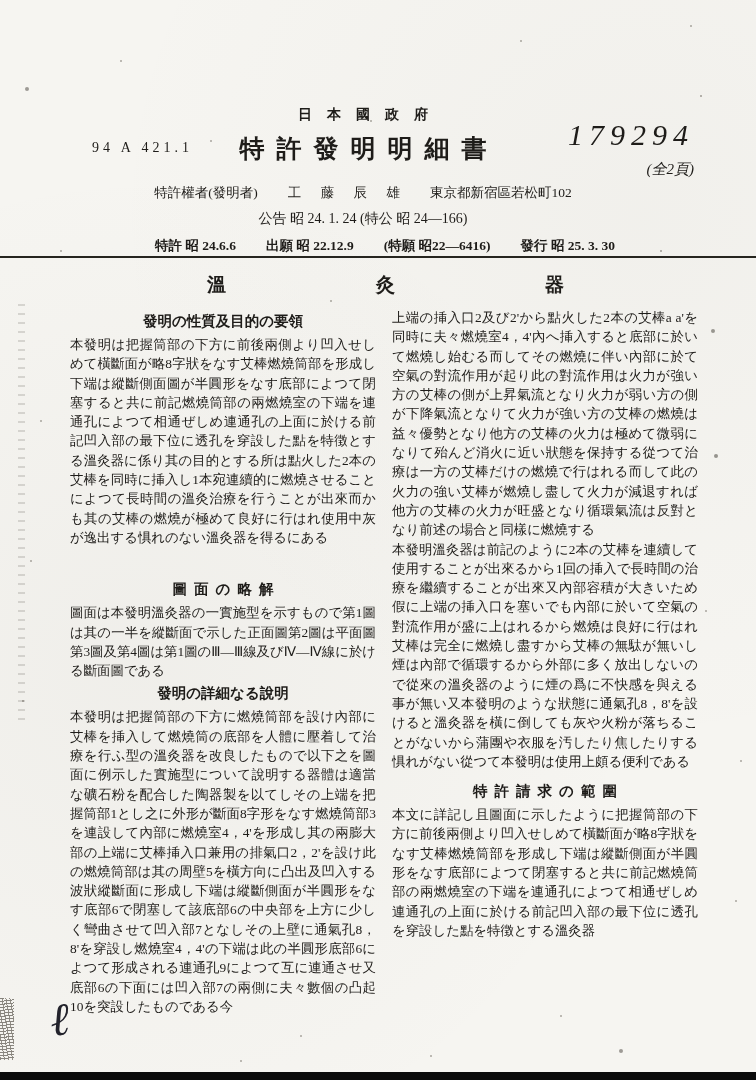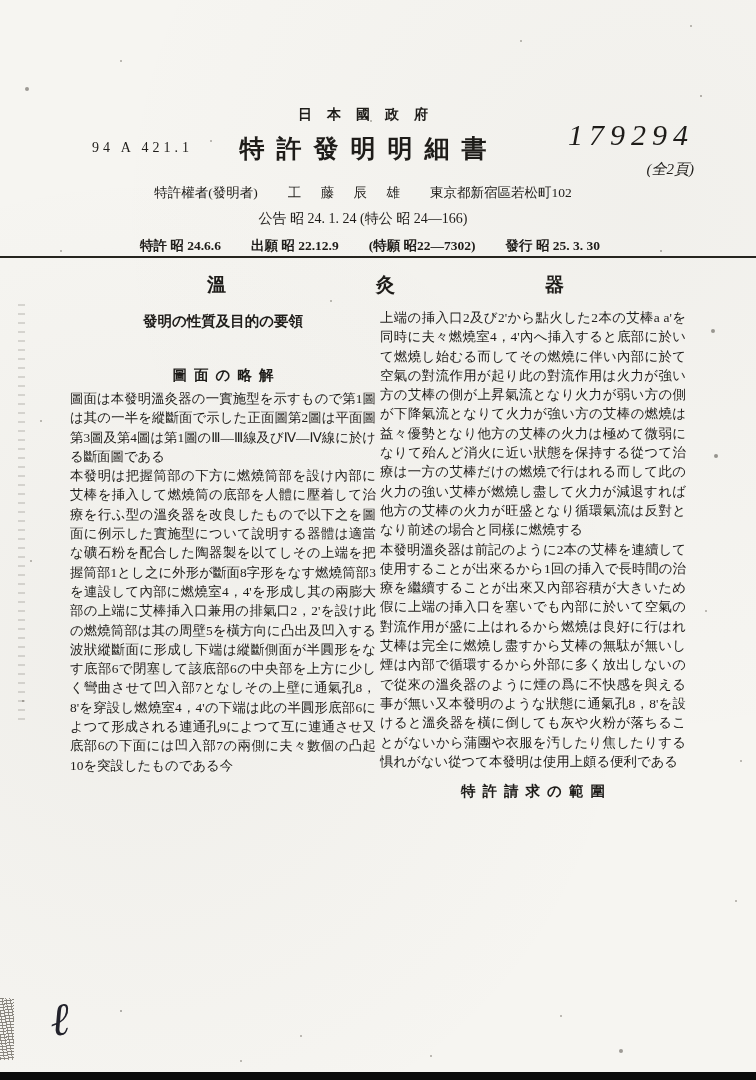--- a/index.html
+++ b/index.html
@@ -22,27 +22,27 @@
   .doctype{position:absolute;left:0;top:132px;width:726px;text-align:center;
        font-weight:bold;font-size:25px;letter-spacing:12px;text-indent:12px;}
   .patnum-block{position:absolute;right:62px;top:120px;width:160px;text-align:right;font-style:italic;}
   .patnum{font-size:30px;letter-spacing:6px;line-height:30px;}
   .pages{font-size:15px;margin-top:10px;}
   .info1{position:absolute;left:0;top:184px;width:726px;display:flex;
          justify-content:center;gap:30px;font-size:13.5px;}
   .info1 .pname{word-spacing:16px;}
   .info2{position:absolute;left:0;top:210px;width:726px;text-align:center;font-size:14px;}
   .info3{position:absolute;left:0;top:237px;width:740px;display:flex;
-         justify-content:center;gap:30px;font-size:13.5px;font-weight:bold;}
+         justify-content:center;gap:30px;font-size:13.5px;font-weight:bold;padding-left:15px;}
   .rule{position:absolute;left:0;top:256px;width:756px;height:2px;background:#26251f;}
   
   .title{position:absolute;left:207px;top:272px;font-size:19px;font-weight:bold;
          letter-spacing:150px;white-space:nowrap;}
   
-  .columns{position:absolute;left:70px;top:308px;width:628px;display:flex;gap:4px;}
+  .columns{position:absolute;left:70px;top:308px;width:628px;display:flex;gap:16px;}
   .col{width:306px;font-size:13.4px;line-height:19.3px;text-align:justify;}
   .col p{margin:0;font-family:Liberation Serif, serif;}
   .col h3{margin:2px 0 2px;font-size:14.5px;font-weight:bold;text-align:center;line-height:23px;}
   .col h3.sp{letter-spacing:7px;text-indent:7px;margin-top:31px;}
   .col h3.mt{margin-top:9px;}
   
   .bottom-bar{position:absolute;left:0;bottom:0;width:756px;height:8px;background:#0b0b0b;}
   .handwriting{position:absolute;left:50px;top:992px;font-size:46px;font-style:italic;
          transform:rotate(-5deg);color:#23232c;font-family:"DejaVu Serif",serif;}
   .noise-left{position:absolute;left:0;top:998px;width:14px;height:62px;opacity:.7;
@@ -80,39 +80,42 @@
     </div>
     <div class="info1">
       <span>特許權者(發明者)</span>
       <span class="pname">工 藤 辰 雄</span>
       <span>東京都新宿區若松町102</span>
     </div>
     <div class="info2">公告 昭 24. 1. 24 (特公 昭 24—166)</div>
     <div class="info3">
       <span>特許 昭 24.6.6</span>
       <span>出願 昭 22.12.9</span>
-      <span>(特願 昭22—7302)</span>
+      <span>(特願 昭22—6416)</span>
       <span>發行 昭 25. 3. 30</span>
     </div>
     <div class="rule"></div>
   </div>
 
   <div class="title">溫灸器</div>
 
   <div class="columns">
     <div class="col">
       <h3>發明の性質及目的の要領</h3>
+      <p>本發明は把握筒部の下方に前後兩側より凹入せしめて橫斷面が略8字狀をなす艾棒燃燒筒部を形成し下端は縱斷側面圖が半圓形をなす底部によつて閉塞すると共に前記燃燒筒部の兩燃燒室の下端を連通孔によつて相通ぜしめ連通孔の上面に於ける前記凹入部の最下位に透孔を穿設した點を特徴とする溫灸器に係り其の目的とする所は點火した2本の艾棒を同時に挿入し1本宛連續的に燃燒させることによつて長時間の溫灸治療を行うことが出來而かも其の艾棒の燃燒が極めて良好に行はれ使用中灰が逸出する惧れのない溫灸器を得るにある</p>
       <h3 class="sp">圖面の略解</h3>
       <p>圖面は本發明溫灸器の一實施型を示すもので第1圖は其の一半を縱斷面で示した正面圖第2圖は平面圖第3圖及第4圖は第1圖のⅢ—Ⅲ線及びⅣ—Ⅳ線に於ける斷面圖である</p>
+      <h3>發明の詳細なる說明</h3>
       <p>本發明は把握筒部の下方に燃燒筒部を設け內部に艾棒を挿入して燃燒筒の底部を人體に壓着して治療を行ふ型の溫灸器を改良したもので以下之を圖面に例示した實施型について說明する器體は適當な礦石粉を配合した陶器製を以てしその上端を把握筒部1とし之に外形が斷面8字形をなす燃燒筒部3を連設して內部に燃燒室4，4'を形成し其の兩膨大部の上端に艾棒挿入口兼用の排氣口2，2'を設け此の燃燒筒部は其の周壁5を橫方向に凸出及凹入する波狀縱斷面に形成し下端は縱斷側面が半圓形をなす底部6で閉塞して該底部6の中央部を上方に少しく彎曲させて凹入部7となしその上壁に通氣孔8，8'を穿設し燃燒室4，4'の下端は此の半圓形底部6によつて形成される連通孔9によつて互に連通させ又底部6の下面には凹入部7の兩側に夫々數個の凸起10を突設したものである今</p>
     </div>
     <div class="col">
       <p>上端の挿入口2及び2'から點火した2本の艾棒a a'を同時に夫々燃燒室4，4'內へ挿入すると底部に於いて燃燒し始むる而してその燃燒に伴い內部に於て空氣の對流作用が起り此の對流作用は火力が強い方の艾棒の側が上昇氣流となり火力が弱い方の側が下降氣流となりて火力が強い方の艾棒の燃燒は益々優勢となり他方の艾棒の火力は極めて微弱になりて殆んど消火に近い狀態を保持する從つて治療は一方の艾棒だけの燃燒で行はれる而して此の火力の強い艾棒が燃燒し盡して火力が減退すれば他方の艾棒の火力が旺盛となり循環氣流は反對となり前述の場合と同樣に燃燒する</p>
       <p>本發明溫灸器は前記のように2本の艾棒を連續して使用することが出來るから1回の挿入で長時間の治療を繼續することが出來又內部容積が大きいため假に上端の挿入口を塞いでも內部に於いて空氣の對流作用が盛に上はれるから燃燒は良好に行はれ艾棒は完全に燃燒し盡すから艾棒の無駄が無いし煙は內部で循環するから外部に多く放出しないので從來の溫灸器のように煙の爲に不快感を與える事が無い又本發明のような狀態に通氣孔8，8'を設けると溫灸器を橫に倒しても灰や火粉が落ちることがないから蒲團や衣服を汚したり焦したりする惧れがない從つて本發明は使用上頗る便利である</p>
       <h3 class="sp mt">特許請求の範圍</h3>
+      <p>本文に詳記し且圖面に示したように把握筒部の下方に前後兩側より凹入せしめて橫斷面が略8字狀をなす艾棒燃燒筒部を形成し下端は縱斷側面が半圓形をなす底部によつて閉塞すると共に前記燃燒筒部の兩燃燒室の下端を連通孔によつて相通ぜしめ連通孔の上面に於ける前記凹入部の最下位に透孔を穿設した點を特徴とする溫灸器</p>
     </div>
   </div>
 
   <div class="handwriting">ℓ</div>
   <div class="noise-left"></div>
   <div class="bottom-bar"></div>
 
 </div>
 
 </body></html>

